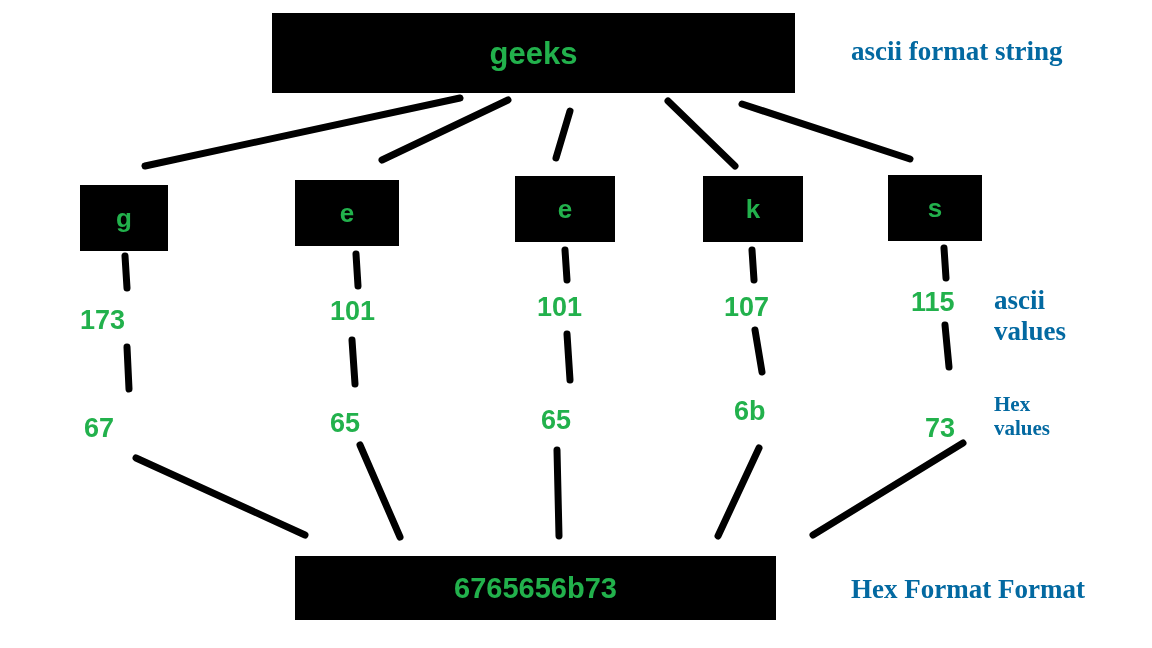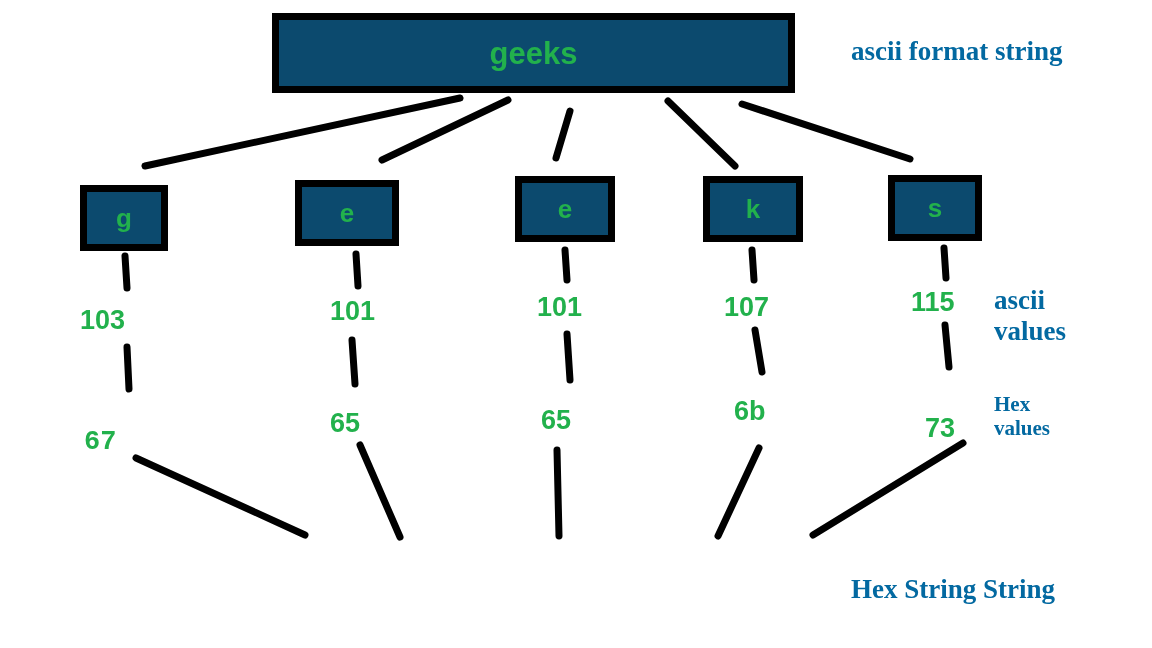--- a/index.html
+++ b/index.html
@@ -19,21 +19,21 @@
     position: absolute;
     left: 0;
     top: 0;
     width: 1152px;
     height: 648px;
   }
   .node-box {
     position: absolute;
     box-sizing: border-box;
     border: 7px solid #000000;
-    background: #0c4a6e;
+    background: #000000;
     display: flex;
     align-items: center;
     justify-content: center;
   }
   .node-text {
     color: #22b14c;
     font-weight: bold;
     font-family: "Liberation Sans", sans-serif;
     line-height: 1;
     white-space: nowrap;
@@ -67,21 +67,21 @@
   #char-box-4 { left: 888px; top: 175px; width: 94px;  height: 66px; }
 
   .ascii-val { font-size: 27px; }
   #ascii-val-0 { left: 80px;  top: 307px; }
   #ascii-val-1 { left: 330px; top: 298px; }
   #ascii-val-2 { left: 537px; top: 294px; }
   #ascii-val-3 { left: 724px; top: 294px; }
   #ascii-val-4 { left: 911px; top: 289px; text-align: right; }
 
   .hex-val { font-size: 27px; }
-  #hex-val-0 { left: 84px;  top: 429px; font-family: Liberation Mono, monospace; }
+  #hex-val-0 { left: 84px;  top: 415px; }
   #hex-val-1 { left: 330px; top: 410px; }
   #hex-val-2 { left: 541px; top: 407px; }
   #hex-val-3 { left: 734px; top: 398px; }
   #hex-val-4 { left: 925px; top: 391px; margin-top: 24px; }
 
   #label-ascii-format { left: 851px; top: 36px;  font-size: 27px; }
   #label-ascii-values { left: 994px; top: 285px; font-size: 27px; }
   #label-hex-values   { left: 994px; top: 392px; font-size: 21px; }
   #label-hex-format   { left: 851px; top: 574px; font-size: 27px; }
 </style>
@@ -138,40 +138,43 @@
   <div class="node-box char-box" id="char-box-2">
     <span class="node-text">e</span>
   </div>
   <div class="node-box char-box" id="char-box-3">
     <span class="node-text">k</span>
   </div>
   <div class="node-box char-box" id="char-box-4">
     <span class="node-text">s</span>
   </div>
 
-  <div class="value-text ascii-val" id="ascii-val-0">103</div>
+  <div class="value-text ascii-val" id="ascii-val-0">173</div>
   <div class="value-text ascii-val" id="ascii-val-1">101</div>
   <div class="value-text ascii-val" id="ascii-val-2">101</div>
   <div class="value-text ascii-val" id="ascii-val-3">107</div>
   <div class="value-text ascii-val" id="ascii-val-4">115</div>
 
   <div class="value-text hex-val" id="hex-val-0">67</div>
   <div class="value-text hex-val" id="hex-val-1">65</div>
   <div class="value-text hex-val" id="hex-val-2">65</div>
   <div class="value-text hex-val" id="hex-val-3">6b</div>
   <div class="value-text hex-val" id="hex-val-4">73</div>
 
+  <div class="node-box" id="hex-box">
+    <span class="node-text">6765656b73</span>
+  </div>
 
   <div class="label" id="label-ascii-format">ascii format string</div>
 
   <div class="label" id="label-ascii-values">
     <div>ascii</div>
     <div>values</div>
   </div>
 
   <div class="label" id="label-hex-values">
     <div>Hex</div>
     <div>values</div>
   </div>
 
-  <div class="label" id="label-hex-format">Hex String String</div>
+  <div class="label" id="label-hex-format">Hex Format Format</div>
 
 </div>
 
 </body></html>

